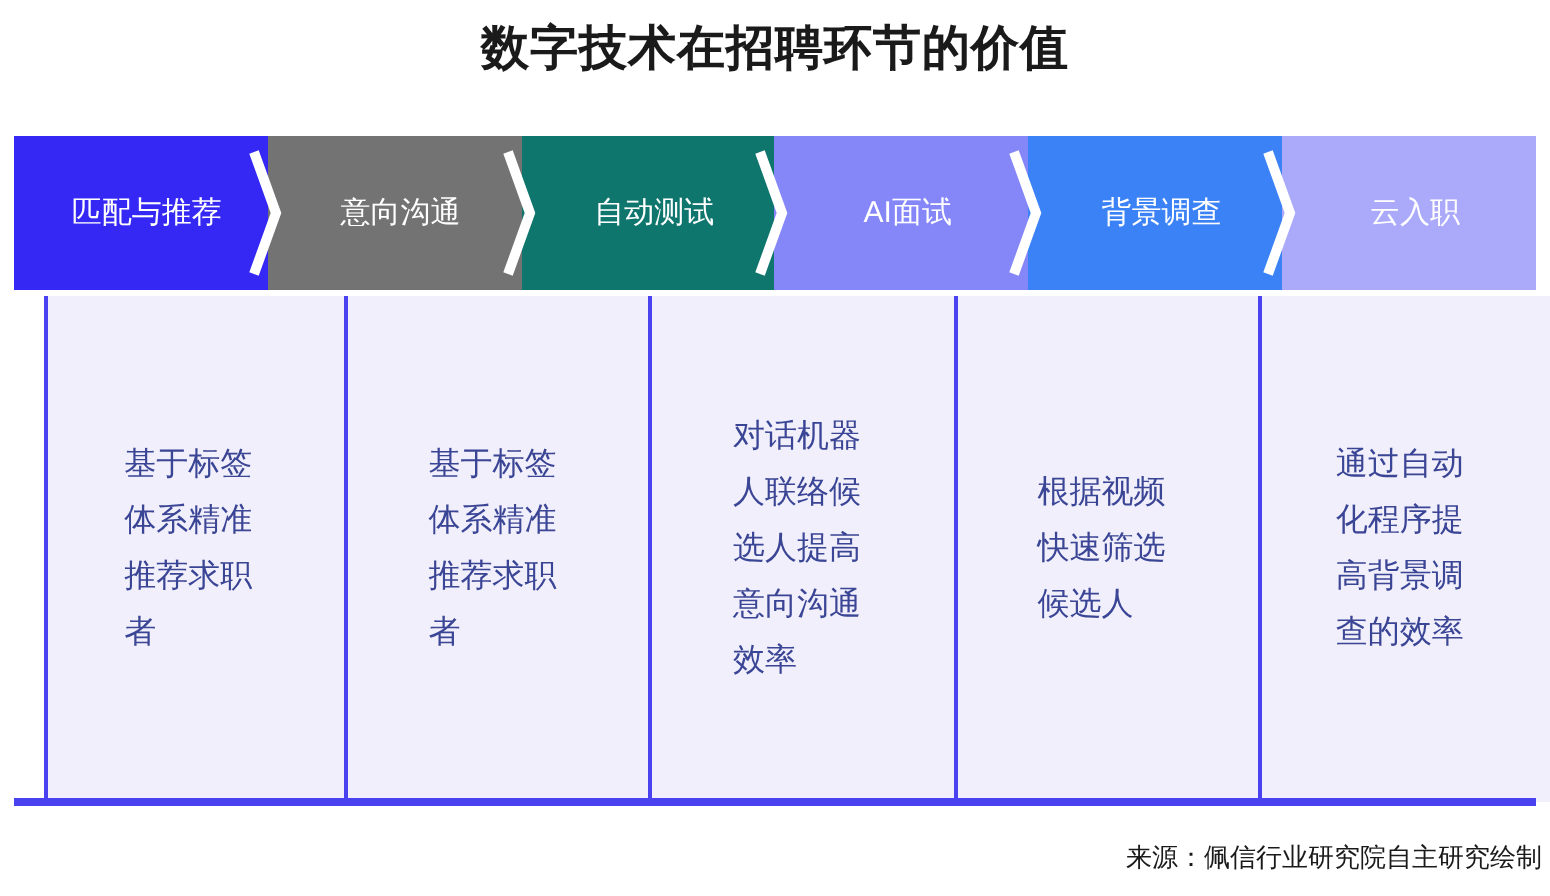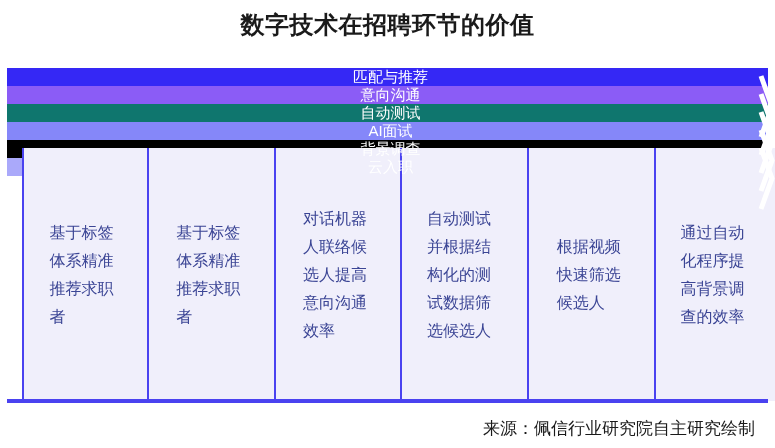--- a/index.html
+++ b/index.html
@@ -31,21 +31,20 @@
   }
 
   
   #process-band {
     position: absolute;
     left: 7px;
     top: 68px;
     width: 761px;
     height: 77px;
     display: flex;
-    flex-direction: column;
   }
   .chevron-step {
     position: relative;
     flex: 1 1 0;
     height: 77px;
     display: flex;
     align-items: center;
     justify-content: center;
     box-sizing: border-box;
   }
@@ -136,65 +135,65 @@
     left: 7px;
     top: 399px;
     width: 761px;
     height: 4px;
     background: #4a42f0;
   }
 
   
   #source-note {
     position: absolute;
-    right: 20px;
+    right: 4px;
     bottom: 10px;
-    font-size: 17px;
+    font-size: 13px;
     color: #1a1a1a;
     line-height: 18px;
     white-space: nowrap;
   }
 </style>
 </head>
 <body>
 
 <div id="chart-title">数字技术在招聘环节的价值</div>
 
 <div id="process-band">
 
   <div class="chevron-step" style="background: rgb(53, 40, 245);">
     <span class="chev-label">匹配与推荐</span>
     <svg class="notch" viewBox="0 0 22 77" preserveAspectRatio="none">
       <polyline points="4,8 15,38.5 4,69" fill="none" stroke="#ffffff" stroke-width="5" stroke-linecap="butt" stroke-linejoin="miter"></polyline>
     </svg>
   </div>
 
 
-  <div class="chevron-step" style="background: #8b5cf6;">
+  <div class="chevron-step" style="background: #737373;">
     <span class="chev-label">意向沟通</span>
     <svg class="notch" viewBox="0 0 22 77" preserveAspectRatio="none">
       <polyline points="4,8 15,38.5 4,69" fill="none" stroke="#ffffff" stroke-width="5" stroke-linecap="butt" stroke-linejoin="miter"></polyline>
     </svg>
   </div>
 
   <div class="chevron-step" style="background: #0f766e;">
     <span class="chev-label">自动测试</span>
     <svg class="notch" viewBox="0 0 22 77" preserveAspectRatio="none">
       <polyline points="4,8 15,38.5 4,69" fill="none" stroke="#ffffff" stroke-width="5" stroke-linecap="butt" stroke-linejoin="miter"></polyline>
     </svg>
   </div>
 
   <div class="chevron-step" style="background: rgb(133, 135, 249);">
     <span class="chev-label">AI面试</span>
     <svg class="notch" viewBox="0 0 22 77" preserveAspectRatio="none">
       <polyline points="4,8 15,38.5 4,69" fill="none" stroke="#ffffff" stroke-width="5" stroke-linecap="butt" stroke-linejoin="miter"></polyline>
     </svg>
   </div>
 
-  <div class="chevron-step" style="background: #000000;">
+  <div class="chevron-step" style="background: #3b82f6;">
     <span class="chev-label">背景调查</span>
     <svg class="notch" viewBox="0 0 22 77" preserveAspectRatio="none">
       <polyline points="4,8 15,38.5 4,69" fill="none" stroke="#ffffff" stroke-width="5" stroke-linecap="butt" stroke-linejoin="miter"></polyline>
     </svg>
   </div>
 
   <div class="chevron-step" style="background: rgb(170, 169, 250);">
     <span class="chev-label">云入职</span>
 
   </div>
@@ -208,23 +207,20 @@
   </div>
 
   <div class="detail-cell">
     <span class="detail-text" style="width: 72px;">基于标签体系精准推荐求职者</span>
   </div>
 
   <div class="detail-cell">
     <span class="detail-text" style="width: 72px;">对话机器人联络候选人提高意向沟通效率</span>
   </div>
 
-  <div class="detail-cell">
-    <span class="detail-text" style="width: 78px;">自动测试并根据结构化的测试数据筛选候选人</span>
-  </div>
 
   <div class="detail-cell">
     <span class="detail-text" style="width: 72px;">根据视频快速筛选候选人</span>
   </div>
 
   <div class="detail-cell">
     <span class="detail-text" style="width: 78px;">通过自动化程序提高背景调查的效率</span>
   </div>
 
 

